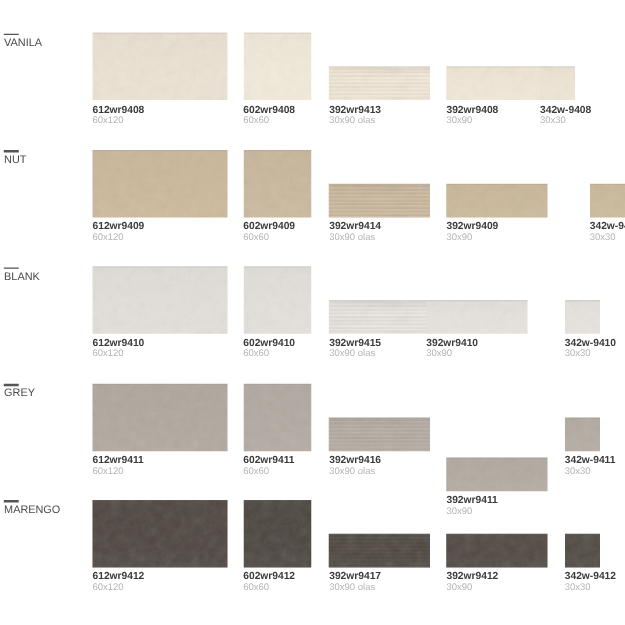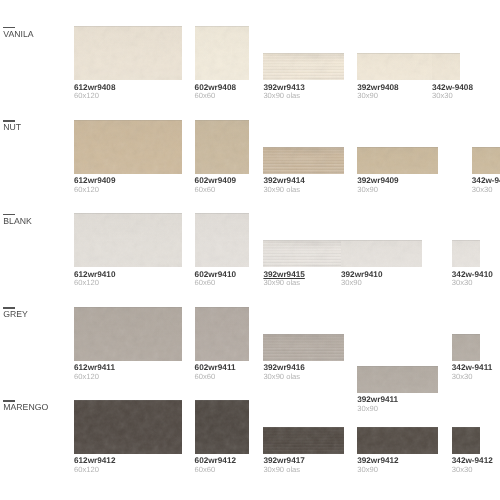--- a/index.html
+++ b/index.html
@@ -271,21 +271,21 @@
             </svg>
           </div>
           <div class="olas" style="background: repeating-linear-gradient(rgba(255, 255, 255, 0.15) 0px, rgba(255, 255, 255, 0.03) 1px, rgba(0, 0, 0, 0.027) 1.8px, rgba(0, 0, 0, 0.05) 2.3px, rgba(255, 255, 255, 0.06) 2.9px);">
             <svg xmlns="http://www.w3.org/2000/svg" preserveAspectRatio="none" style="display:block;width:100%;height:100%">
               <rect width="100%" height="100%" filter="url(#bandF)" opacity="0.300"></rect>
             </svg>
           </div>
           <div class="shade"></div>
           <div class="topband"></div>
         </div>
-        <div class="code" style="color: rgb(59, 59, 59); text-decoration: underline;">392wr9415</div>
+        <div class="code" style="color: rgb(59, 59, 59);">392wr9415</div>
         <div class="size" style="color: rgb(180, 180, 180);">30x90 olas</div>
       </div>
       <div class="prod" style="left: 341px; top: 26.6px; width: 81px;">
         <div class="sw" style="width: 81px; height: 27px; background: rgb(231, 227, 222);">
           <div class="grain">
             <svg xmlns="http://www.w3.org/2000/svg" preserveAspectRatio="none">
               <rect width="100%" height="100%" filter="url(#blotchF)" opacity="0.231"></rect>
               <rect width="100%" height="100%" filter="url(#grainF)" opacity="0.110"></rect>
             </svg>
           </div>

